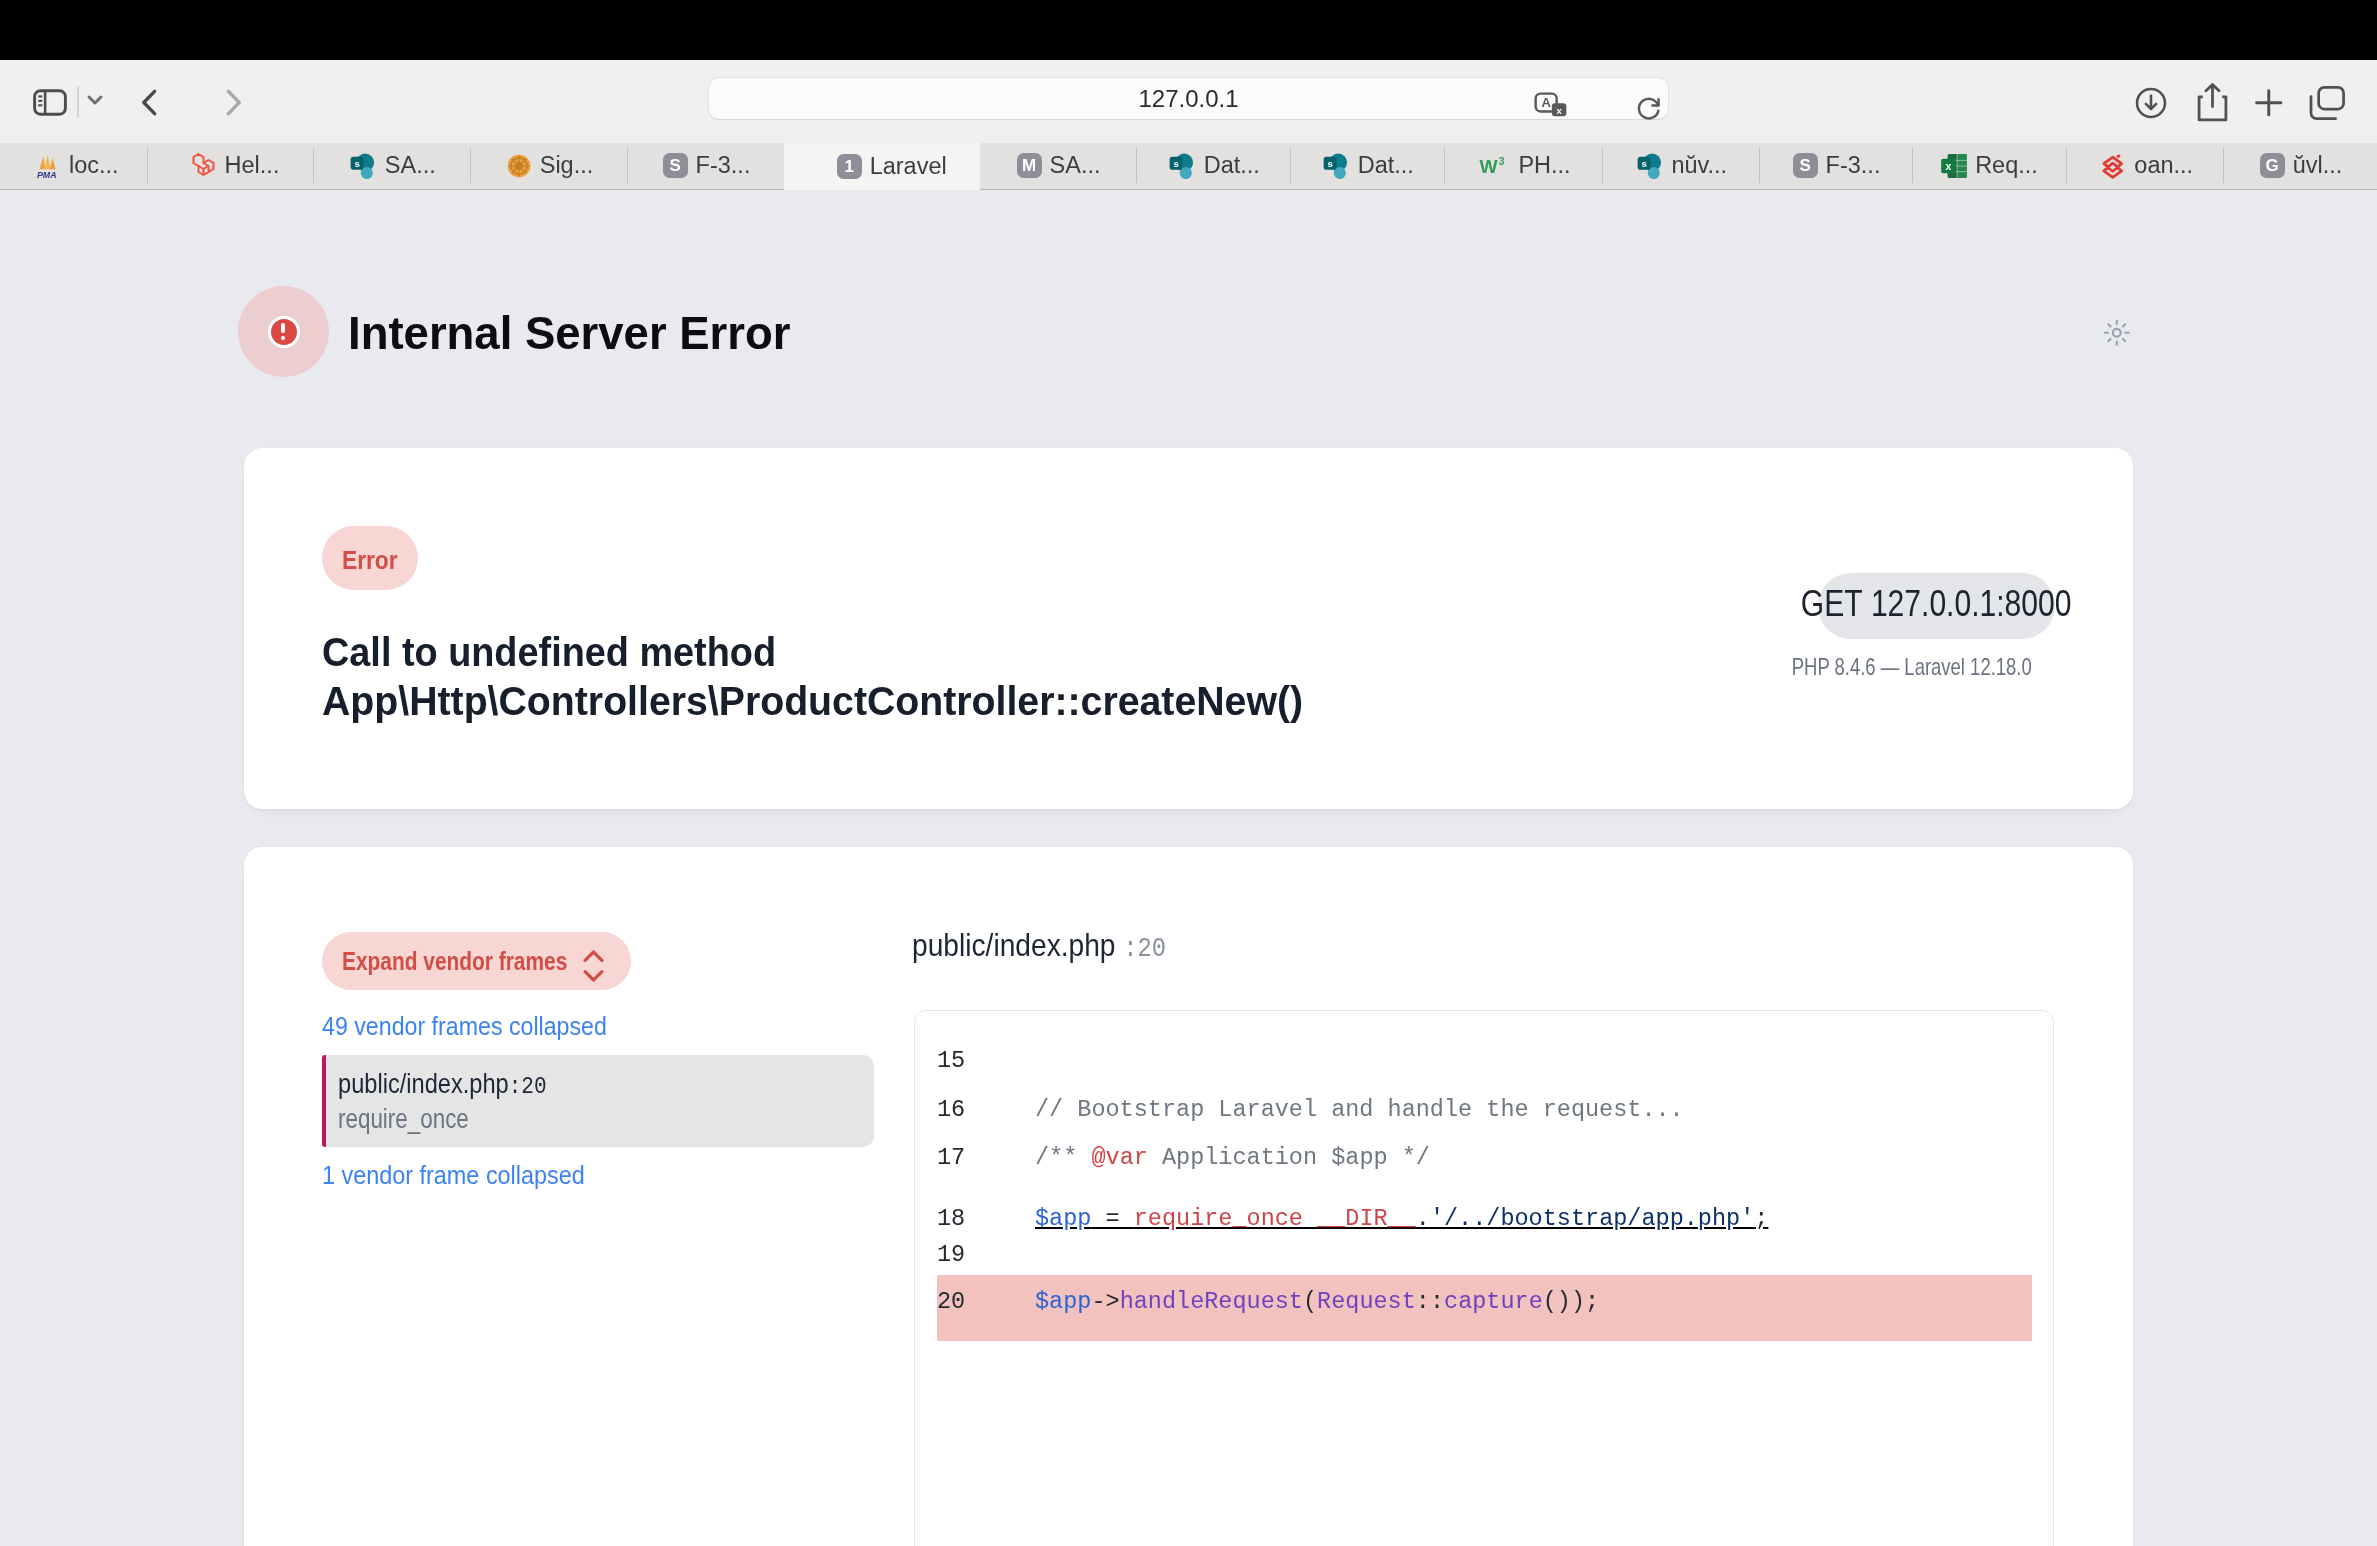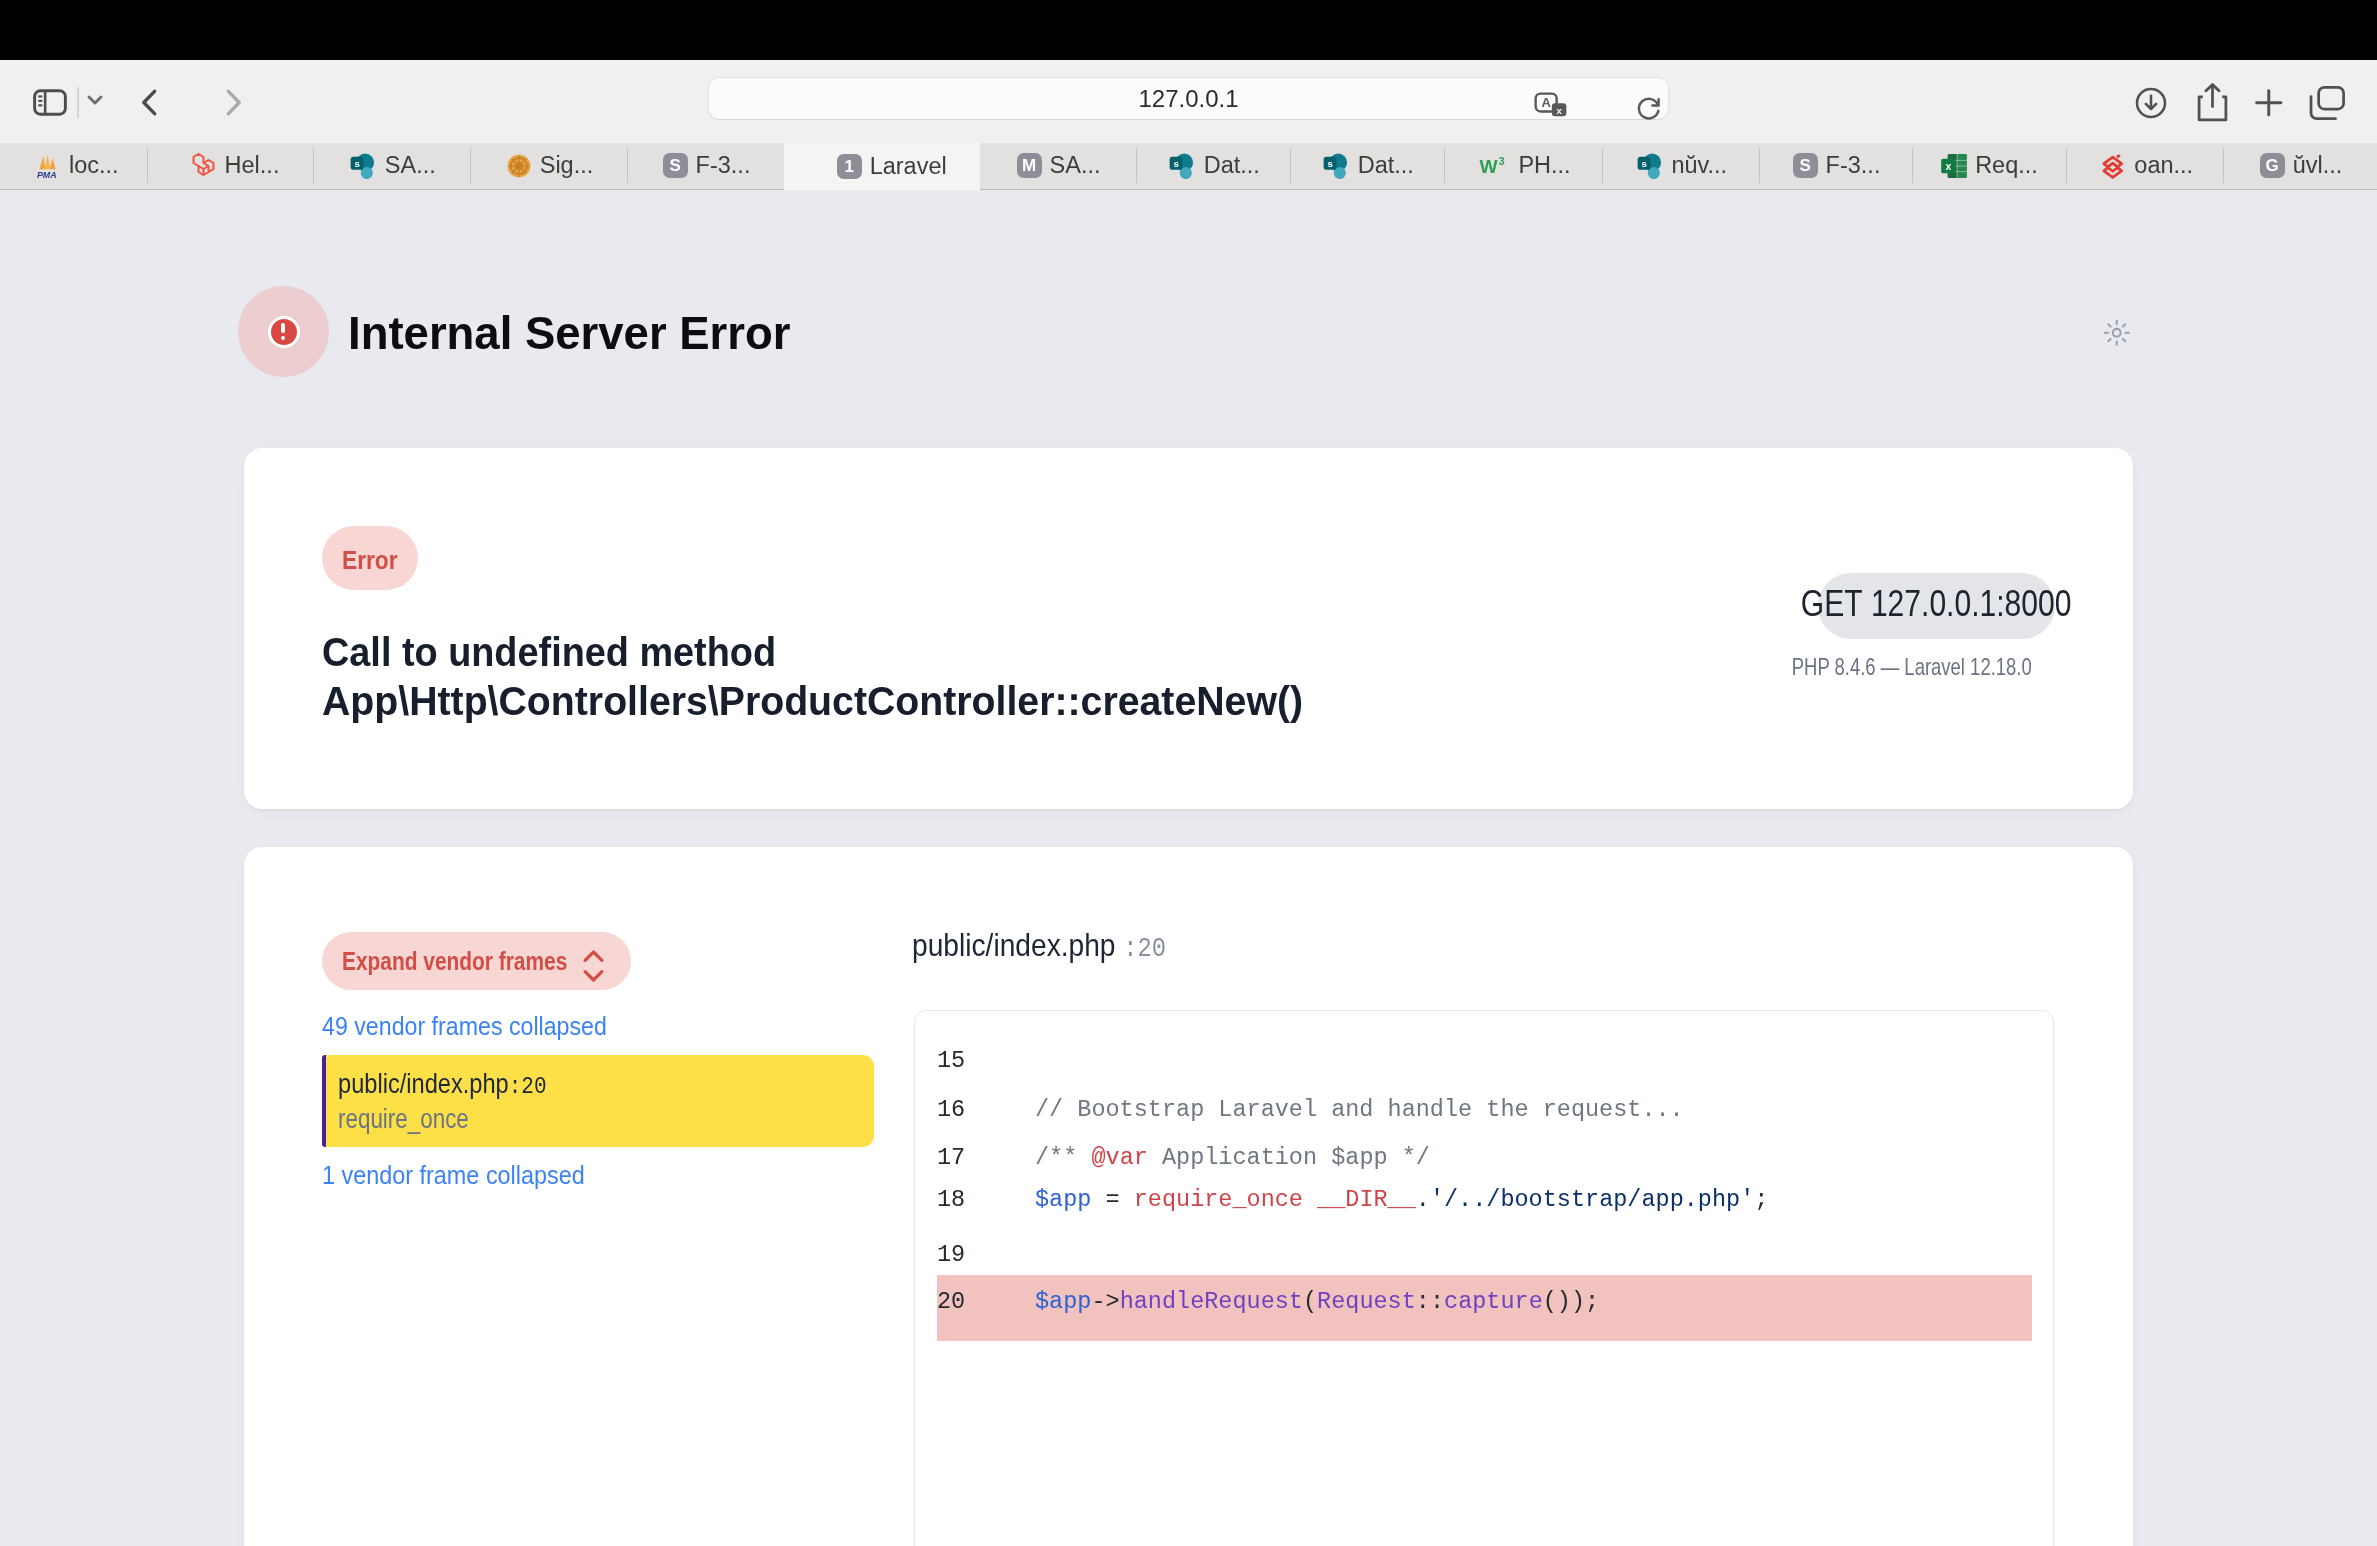--- a/index.html
+++ b/index.html
@@ -33,21 +33,21 @@
   #heading { position:absolute; left:78px; top:180px; font-size:40px; font-weight:bold; color:#171e2c; line-height:49px; }
   #heading .ln { display:block; transform-origin:left center; white-space:nowrap; }
   #heading .l1 { transform:scaleX(0.946); }
   #heading .l2 { transform:scaleX(0.981); }
   
   #expandpill { left:78px; top:77px; width:309px; height:58px; font-size:25px; font-weight:bold; justify-content:flex-start;margin-top:8px; }
   #expandpill .sx { transform:scaleX(0.836); transform-origin:left center; white-space:nowrap; margin-left:20px; }
   #expandpill svg { position:absolute; left:261px; top:18px; }
   .graytext { position:absolute; font-size:26px; color:#3b82f6; }
   .graytext .sx { display:inline-block; transform-origin:left center; white-space:nowrap; }
-  #frameitem { position:absolute; left:78px; top:208px; width:552px; height:92px; background:#fde047; border-left:4px solid #4c1d95; border-radius:3.2px 11.3px 11.3px 3.2px; }
+  #frameitem { position:absolute; left:78px; top:208px; width:552px; height:92px; background:#e5e5e5; border-left:4px solid #be185d; border-radius:3.2px 11.3px 11.3px 3.2px; }
   #frameitem .l1 { position:absolute; left:12px; top:13.7px; font-size:27px; color:#1e2738; transform:scaleX(0.875); transform-origin:left center; white-space:nowrap; }
   #frameitem .l1 .mono { font-family:"Liberation Mono", monospace; font-size:24px; }
   #frameitem .l2 { position:absolute; left:12px; top:49px; font-size:27px; color:#6b7483; transform:scaleX(0.83); transform-origin:left center; white-space:nowrap; }
   #rctitle { position:absolute; left:668px; top:80px; font-size:32px; color:#1d2634; transform:scaleX(0.88); transform-origin:left center; white-space:nowrap; }
   #rctitle .mono { font-family:"Liberation Mono", monospace; font-size:27px; color:#8a919e; }
   #codeblock { position:absolute; left:670px; top:163px; width:1140px; height:792px; border:1.6px solid #e5e7eb; border-radius:11.3px; background:#fff; }
   .crow { position:absolute; left:22px; width:1095px; height:49px; font-family:"Liberation Mono", monospace; font-size:23.5px; line-height:49px; white-space:pre; }
   .crow .num { display:inline-block; width:61px; text-align:left; color:#24292f; }
   .crow .code { margin-left:37px; }
   .crow.hl { background:#f1c2be; }
@@ -297,18 +297,18 @@
     <div id="frameitem">
       <div class="l1">public/index.php<span class="mono">:20</span></div>
       <div class="l2">require_once</div>
     </div>
     <div class="graytext" style="left:78px; top:313px;"><span class="sx" style="transform:scaleX(0.9);">1 vendor frame collapsed</span></div>
     <div id="rctitle">public/index.php <span class="mono">:20</span></div>
     <div id="codeblock">
       <div class="crow" style="top:25px;"><span class="num">15</span><span class="code"></span></div>
       <div class="crow" style="top:74px;"><span class="num">16</span><span class="code tok-c">// Bootstrap Laravel and handle the request...</span></div>
       <div class="crow" style="top:122px;"><span class="num">17</span><span class="code"><span class="tok-c">/** </span><span class="tok-r">@var</span><span class="tok-c"> Application $app */</span></span></div>
-      <div class="crow" style="top:164px;"><span class="num">18</span><span class="code"><span class="tok-b">$app</span><span class="tok-p"> = </span><span class="tok-r">require_once</span><span class="tok-p"> </span><span class="tok-r">__DIR__</span><span class="tok-p">.</span><span class="tok-s">'/../bootstrap/app.php'</span><span class="tok-p">;</span></span></div>
+      <div class="crow" style="top:183px;text-decoration:underline;"><span class="num">18</span><span class="code"><span class="tok-b">$app</span><span class="tok-p"> = </span><span class="tok-r">require_once</span><span class="tok-p"> </span><span class="tok-r">__DIR__</span><span class="tok-p">.</span><span class="tok-s">'/../bootstrap/app.php'</span><span class="tok-p">;</span></span></div>
       <div class="crow" style="top:219px;"><span class="num">19</span><span class="code"></span></div>
       <div class="crow hl" style="top:264px; height:66px; padding-top:1.6px;"><span class="num">20</span><span class="code"><span class="tok-b">$app</span><span class="tok-p">-&gt;</span><span class="tok-f">handleRequest</span><span class="tok-p">(</span><span class="tok-f">Request</span><span class="tok-p">::</span><span class="tok-f">capture</span><span class="tok-p">());</span></span></div>
     </div>
   </div>
 
 
 </body></html>

